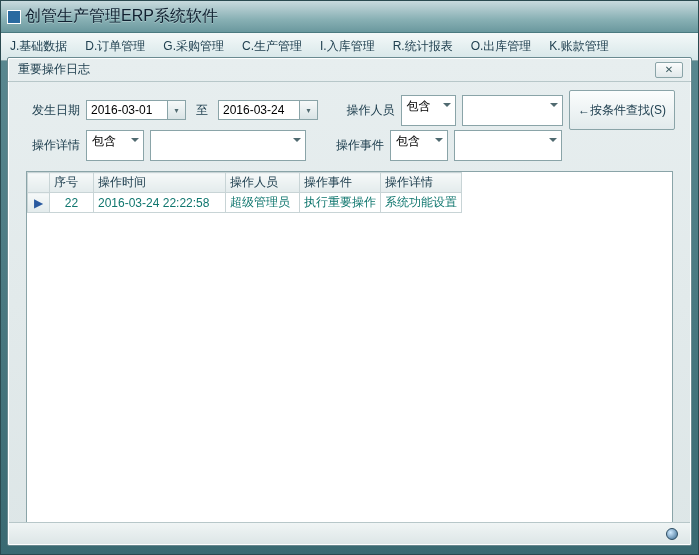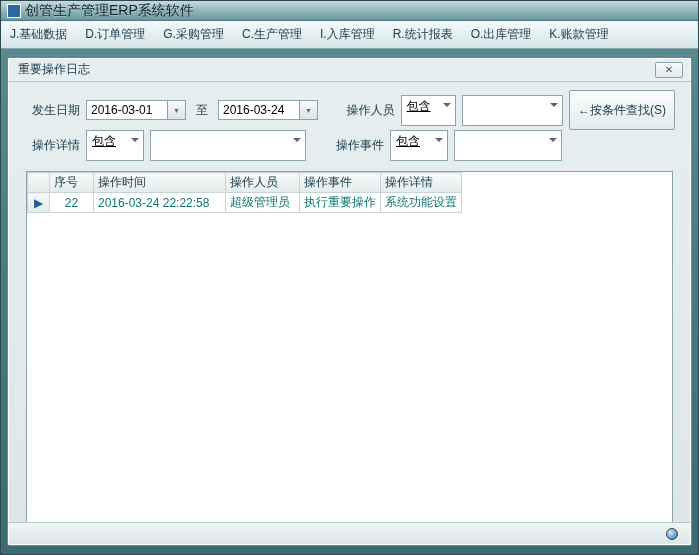--- a/index.html
+++ b/index.html
@@ -6,22 +6,22 @@
   html, body { width: 699px; height: 555px; font-family: "Microsoft YaHei", SimSun, Arial, sans-serif; font-size: 12px; overflow: hidden; }
   body { background: #3a7a80; }
   
   .window {
     width: 699px; height: 555px;
     background: linear-gradient(to bottom, #c8dade 0%, #a8c4c8 3%, #5a8890 8%, #3a6a72 100%);
     border: 1px solid #2a4a50;
     position: relative;
   }
   .titlebar {
-    height: 20px; display: flex; align-items: center; gap: 4px;
-    padding: 0 6px; color: #fff; font-size: 14px;
+    height: 32px; display: flex; align-items: center; gap: 4px;
+    padding: 0 6px; color: #fff; font-size: 16px;
     background: linear-gradient(to bottom, #c8dade 0%, #88b0b4 60%, #6a989e 100%);
     border-bottom: 1px solid #4a7a80;
   }
   .titlebar .icon { width: 14px; height: 14px; background: #2a6aa0; border: 1px solid #fff; display:inline-block;}
   .titlebar .title { color: #102030; text-shadow: 0 1px 0 rgba(255,255,255,.3); }
   
   .menubar {
     height: 28px; background: linear-gradient(to bottom, #f4f9f9, #d6e6e8);
     border-bottom: 1px solid #8aa8ac; display: flex; align-items: center;
     padding: 0 0px;
@@ -62,21 +62,21 @@
   .date-dd {
     width: 18px; height:20px; border:1px solid #8aa4a8; border-left:none;
     background: linear-gradient(to bottom, #f6f9f9, #d9e4e6);
     display:flex; align-items:center; justify-content:center; font-size:8px; color:#506a70;
     cursor:pointer;
   }
   .seg { display:flex; }
   
   .select {
     height:31px; border:1px solid #8aa4a8; background:#fff; display:flex; align-items:center;
-    padding: 0 16px 8px 5px; position:relative; min-width: 50px; cursor:pointer;text-decoration:underline;
+    padding: 0 16px 8px 5px; position:relative; min-width: 50px; cursor:pointer;
   }
   .select::after {
     content:""; position:absolute; right:4px; top:7px;
     border-left:4px solid transparent; border-right:4px solid transparent;
     border-top:4px solid #506a70;
   }
   .w58 { width:58px; } .w108 { width:108px; } .w156 { width:156px; }
   
   .btn {
     height:40px; border:1px solid #8aa4a8; border-radius:2px;

